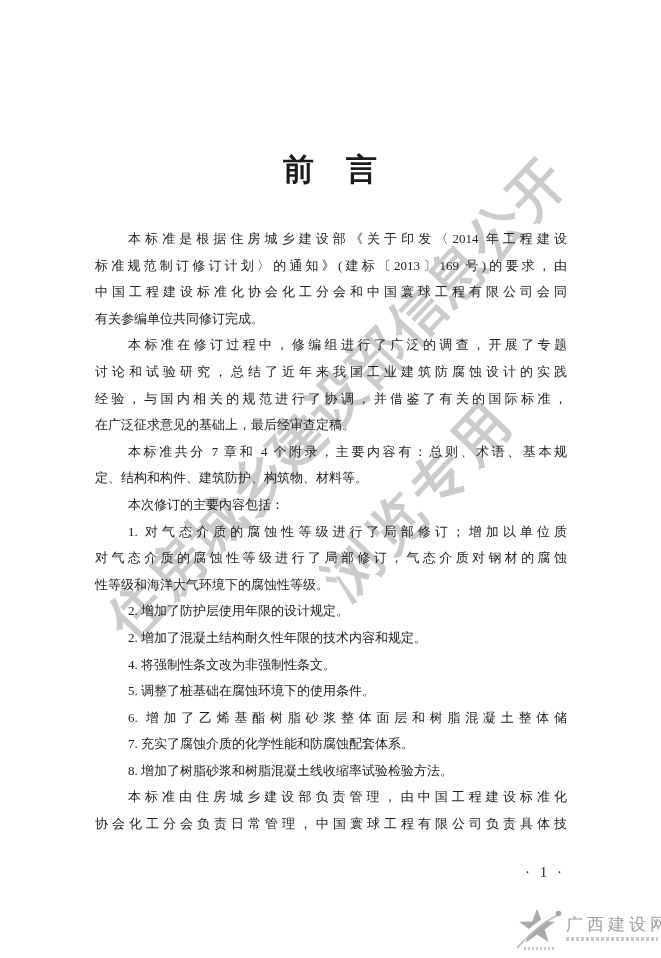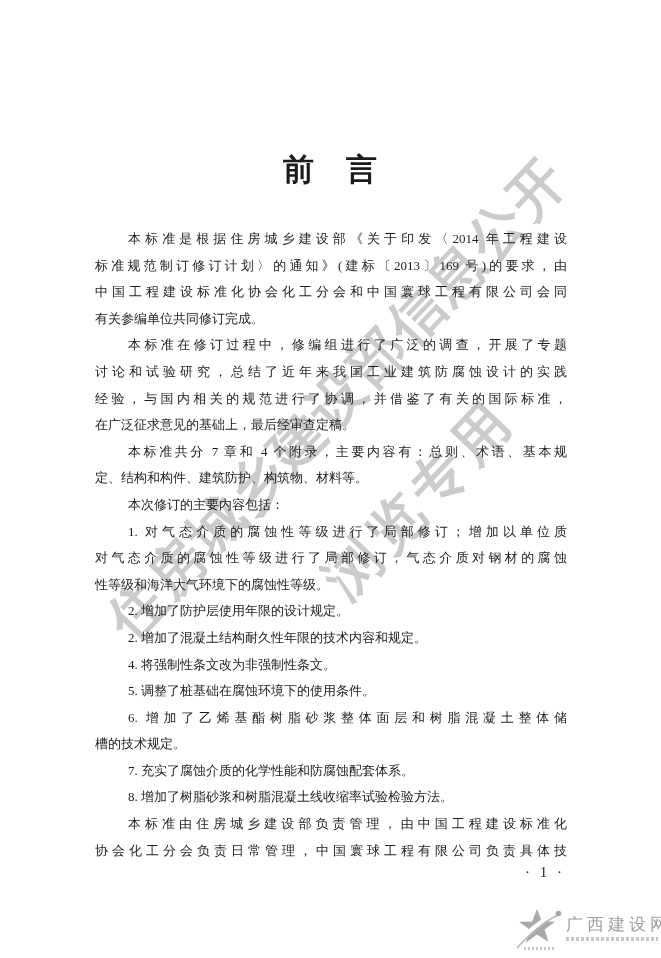--- a/index.html
+++ b/index.html
@@ -163,21 +163,20 @@
       <div class="line">定、结构和构件、建筑防护、构筑物、材料等。</div>
       <div class="line indent">本次修订的主要内容包括：</div>
       <div class="line indent fill">1. 对气态介质的腐蚀性等级进行了局部修订；增加以单位质</div>
       <div class="line fill">对气态介质的腐蚀性等级进行了局部修订，气态介质对钢材的腐蚀</div>
       <div class="line">性等级和海洋大气环境下的腐蚀性等级。</div>
       <div class="line indent">2. 增加了防护层使用年限的设计规定。</div>
       <div class="line indent">2. 增加了混凝土结构耐久性年限的技术内容和规定。</div>
       <div class="line indent">4. 将强制性条文改为非强制性条文。</div>
       <div class="line indent">5. 调整了桩基础在腐蚀环境下的使用条件。</div>
       <div class="line indent fill">6. 增加了乙烯基酯树脂砂浆整体面层和树脂混凝土整体储</div>
-      <div class="line">槽的技术规定。</div>
       <div class="line indent">7. 充实了腐蚀介质的化学性能和防腐蚀配套体系。</div>
       <div class="line indent">8. 增加了树脂砂浆和树脂混凝土线收缩率试验检验方法。</div>
       <div class="line indent fill">本标准由住房城乡建设部负责管理，由中国工程建设标准化</div>
       <div class="line fill">协会化工分会负责日常管理，中国寰球工程有限公司负责具体技</div>
     </div>
 
   <div class="pagenum">· 1 ·</div>
 
   <div class="footer-logo">
     <div class="star-wrap">

